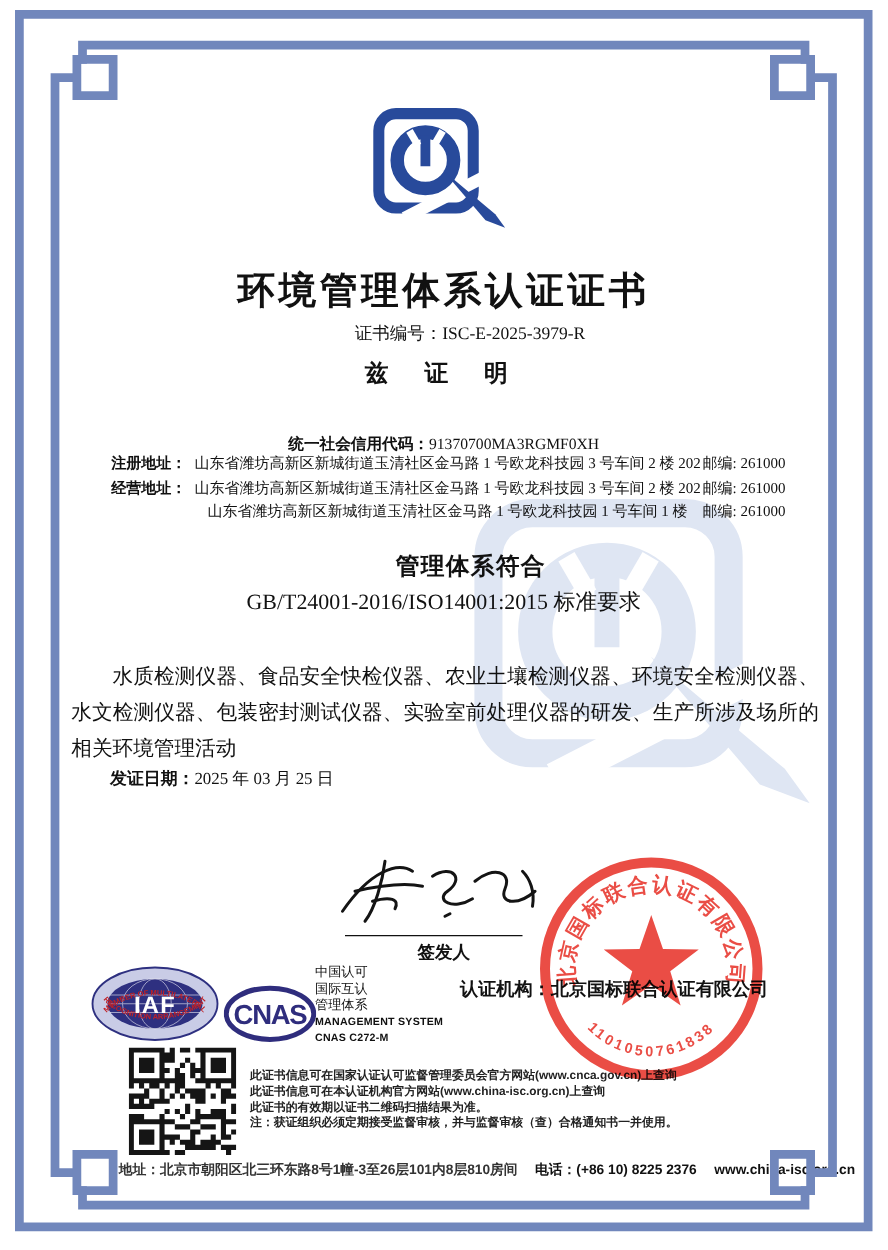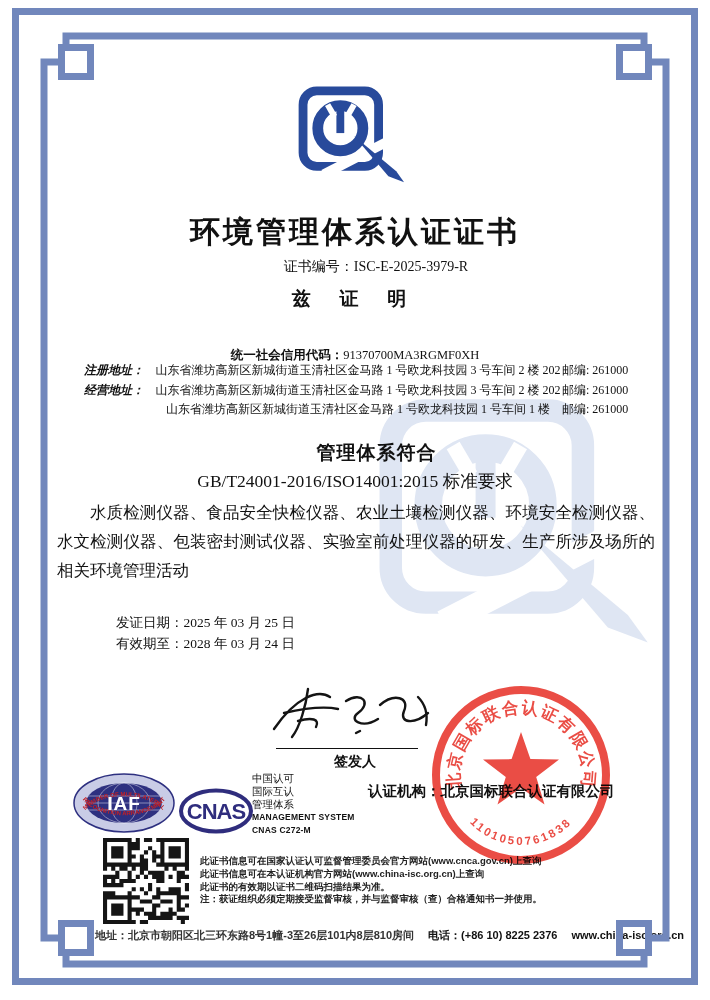--- a/index.html
+++ b/index.html
@@ -15,30 +15,30 @@
   #content{position:absolute;inset:0;z-index:2;}
   #logo{left:298px;top:86px;width:118px;height:103px;color:#284a9b;}
   #title{top:196px;font-size:30px;font-weight:bold;letter-spacing:3px;margin-top:16px;}
   #certno{top:258px;font-size:14px;padding-left:42px;}
   #hereby{top:286px;font-size:19px;font-weight:bold;letter-spacing:12px;}
   #company{top:308px;font-size:25px;font-weight:bold;letter-spacing:1px;}
   #creditcode{top:347px;font-size:12.5px;}
   #creditcode .lbl{font-weight:bold;}
   #addr{left:84px;right:64px;top:362px;font-size:12px;}
   .addr-row{display:flex;align-items:baseline;height:19.5px;}
-  .addr-row .lbl{width:70px;font-weight:bold;text-align:left;flex:none;font-style:italic;}
+  .addr-row .lbl{width:70px;font-weight:bold;text-align:center;flex:none;}
   .addr-row .txt{flex:1;text-align:center;}
   .addr-row .postal{width:84px;text-align:left;flex:none;}
   #conform{top:440px;font-size:19px;font-weight:bold;letter-spacing:1px;padding-left:43px;}
   #standard{top:469px;font-size:17.5px;}
   #scopelbl{top:496px;font-size:17px;font-weight:bold;}
-  #scope{left:57px;right:55px;top:498px;font-size:16.5px;line-height:29px;
+  #scope{left:57px;right:55px;top:526px;font-size:16.5px;line-height:29px;
          text-indent:2em;text-align:justify;}
   #dates{left:88px;top:612px;font-size:13.5px;line-height:21px;}
-  #dates .lbl{font-weight:normal;margin-left:28px;}
+  #dates .lbl{font-weight:bold;}
   #sign{left:268px;top:683px;width:175px;height:62px;}
   #sigline{left:276px;top:748px;width:142px;border-top:1.5px solid #111;}
   #signer{left:284px;top:753px;width:142px;text-align:center;font-size:14px;font-weight:bold;
           font-family:"Liberation Sans",sans-serif;}
   #iaf{left:72px;top:772px;width:104px;height:62px;}
   #cnas{left:179px;top:787px;width:74px;height:48px;}
   #acc-text{left:252px;top:772px;width:130px;font-family:"Liberation Sans",sans-serif;
             font-size:10.5px;line-height:13px;color:#111;}
   #acc-text .en{font-size:8.5px;font-weight:bold;letter-spacing:.2px;}
   #certbody{left:368px;top:782px;font-size:14.5px;font-weight:bold;
@@ -126,23 +126,20 @@
   </div>
 
   <div id="conform" class="abs ctr">管理体系符合</div>
   <div id="standard" class="abs ctr">GB/T24001-2016/ISO14001:2015 标准要求</div>
   <div id="scope" class="abs">水质检测仪器、食品安全快检仪器、农业土壤检测仪器、环境安全检测仪器、水文检测仪器、包装密封测试仪器、实验室前处理仪器的研发、生产所涉及场所的相关环境管理活动</div>
 
   <div id="dates" class="abs">
     <div>
       <span class="lbl">发证日期：</span><span>2025 年 03 月 25 日</span>
     </div>
-    <div>
-      <span class="lbl">有效期至：</span><span>2028 年 03 月 24 日</span>
-    </div>
   </div>
 
   <svg id="sign" class="abs" viewBox="0 0 175 62" xmlns="http://www.w3.org/2000/svg">
     <g stroke="#141414" stroke-width="2.4" fill="none" stroke-linecap="round">
       <path d="M6 46 C 28 14, 50 6, 62 14"></path>
       <path d="M40 6 C 38 22, 32 44, 24 54"></path>
       <path d="M16 30 C 38 25, 56 23, 70 26"></path>
       <path d="M30 38 C 44 34, 52 36, 48 44"></path>
       <path d="M78 18 C 94 8, 104 20, 90 30 C 80 37, 94 46, 110 36"></path>
       <path d="M112 22 C 126 10, 142 14, 136 28 C 131 40, 146 42, 160 30"></path>

